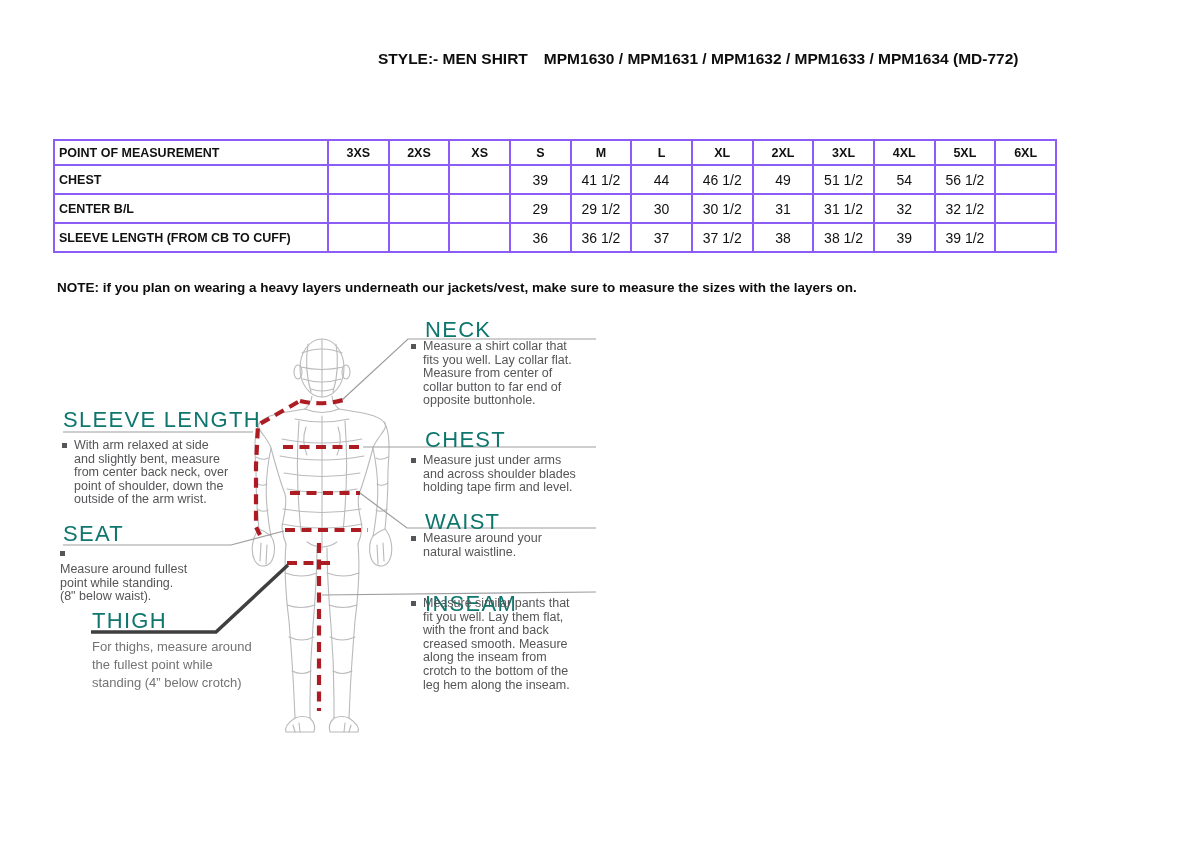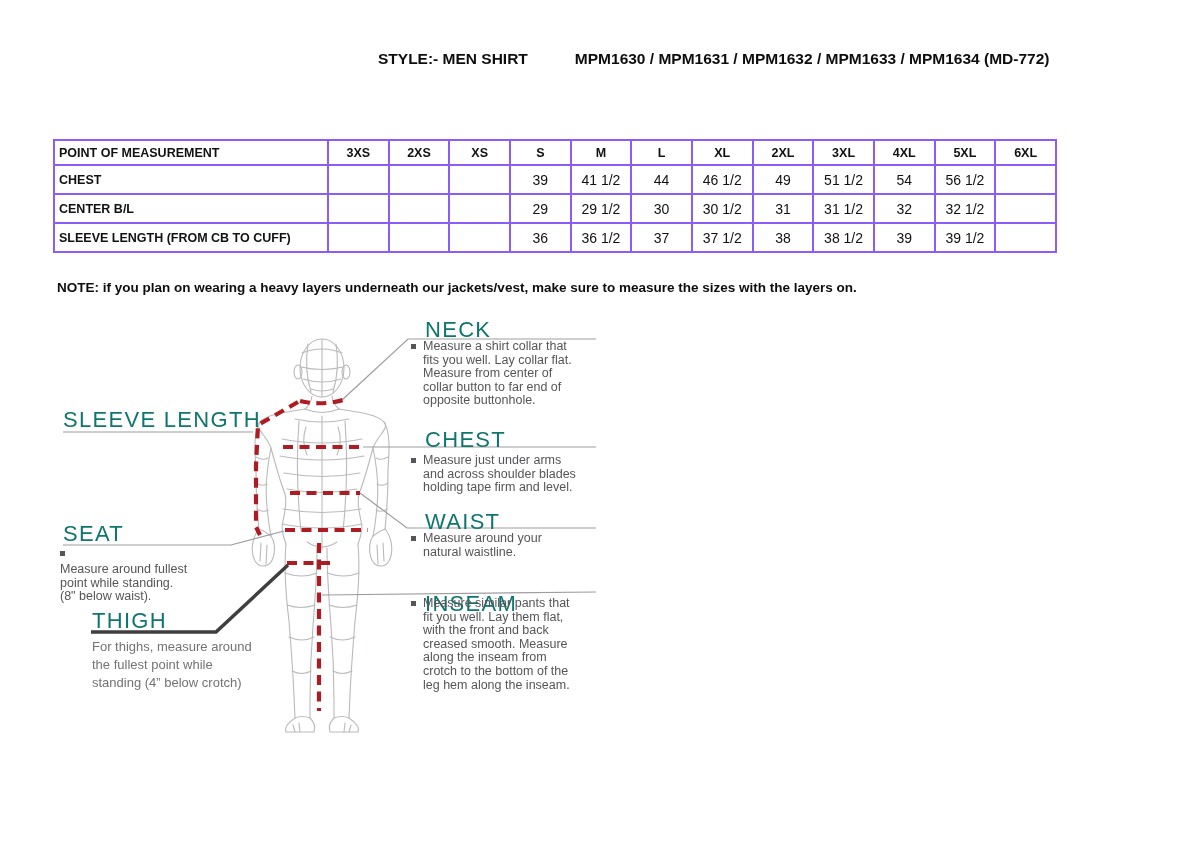--- a/index.html
+++ b/index.html
@@ -7,21 +7,21 @@
     width:1200px; height:845px; position:relative; overflow:hidden;
     background:#ffffff;
     font-family:"Liberation Sans", sans-serif;
     color:#111;
   }
 
   
   .doc-title {
     position:absolute; left:378px; top:50px;
     font-size:15.5px; font-weight:bold; color:#0d0d0d;
-    display:flex; gap:47px; white-space:nowrap;
+    display:flex; gap:16px; white-space:nowrap;
   }
 
   
   table.size-table {
     position:absolute; left:53px; top:139px; width:1004px;
     border-collapse:collapse; table-layout:fixed;
   }
   table.size-table th, table.size-table td {
     border:2px solid #8b5cf6;
     font-size:12.5px;
@@ -290,20 +290,28 @@
   <div class="dg-desc d-inseam">
     <span class="bullet"></span>
     <span class="txt">Measure similar pants that
 fit you well. Lay them flat,
 with the front and back
 creased smooth. Measure
 along the inseam from
 crotch to the bottom of the
 leg hem along the inseam.</span>
   </div>
+  <div class="dg-desc d-sleeve">
+    <span class="bullet"></span>
+    <span class="txt">With arm relaxed at side
+and slightly bent, measure
+from center back neck, over
+point of shoulder, down the
+outside of the arm wrist.</span>
+  </div>
   <div class="dg-desc d-seat">
     <span class="bullet"></span>
     <span class="txt">Measure around fullest
 point while standing.
 (8" below waist).</span>
   </div>
   <div class="dg-desc thigh-desc d-thigh">
     <span class="txt">For thighs, measure around
 the fullest point while
 standing (4” below crotch)</span>

